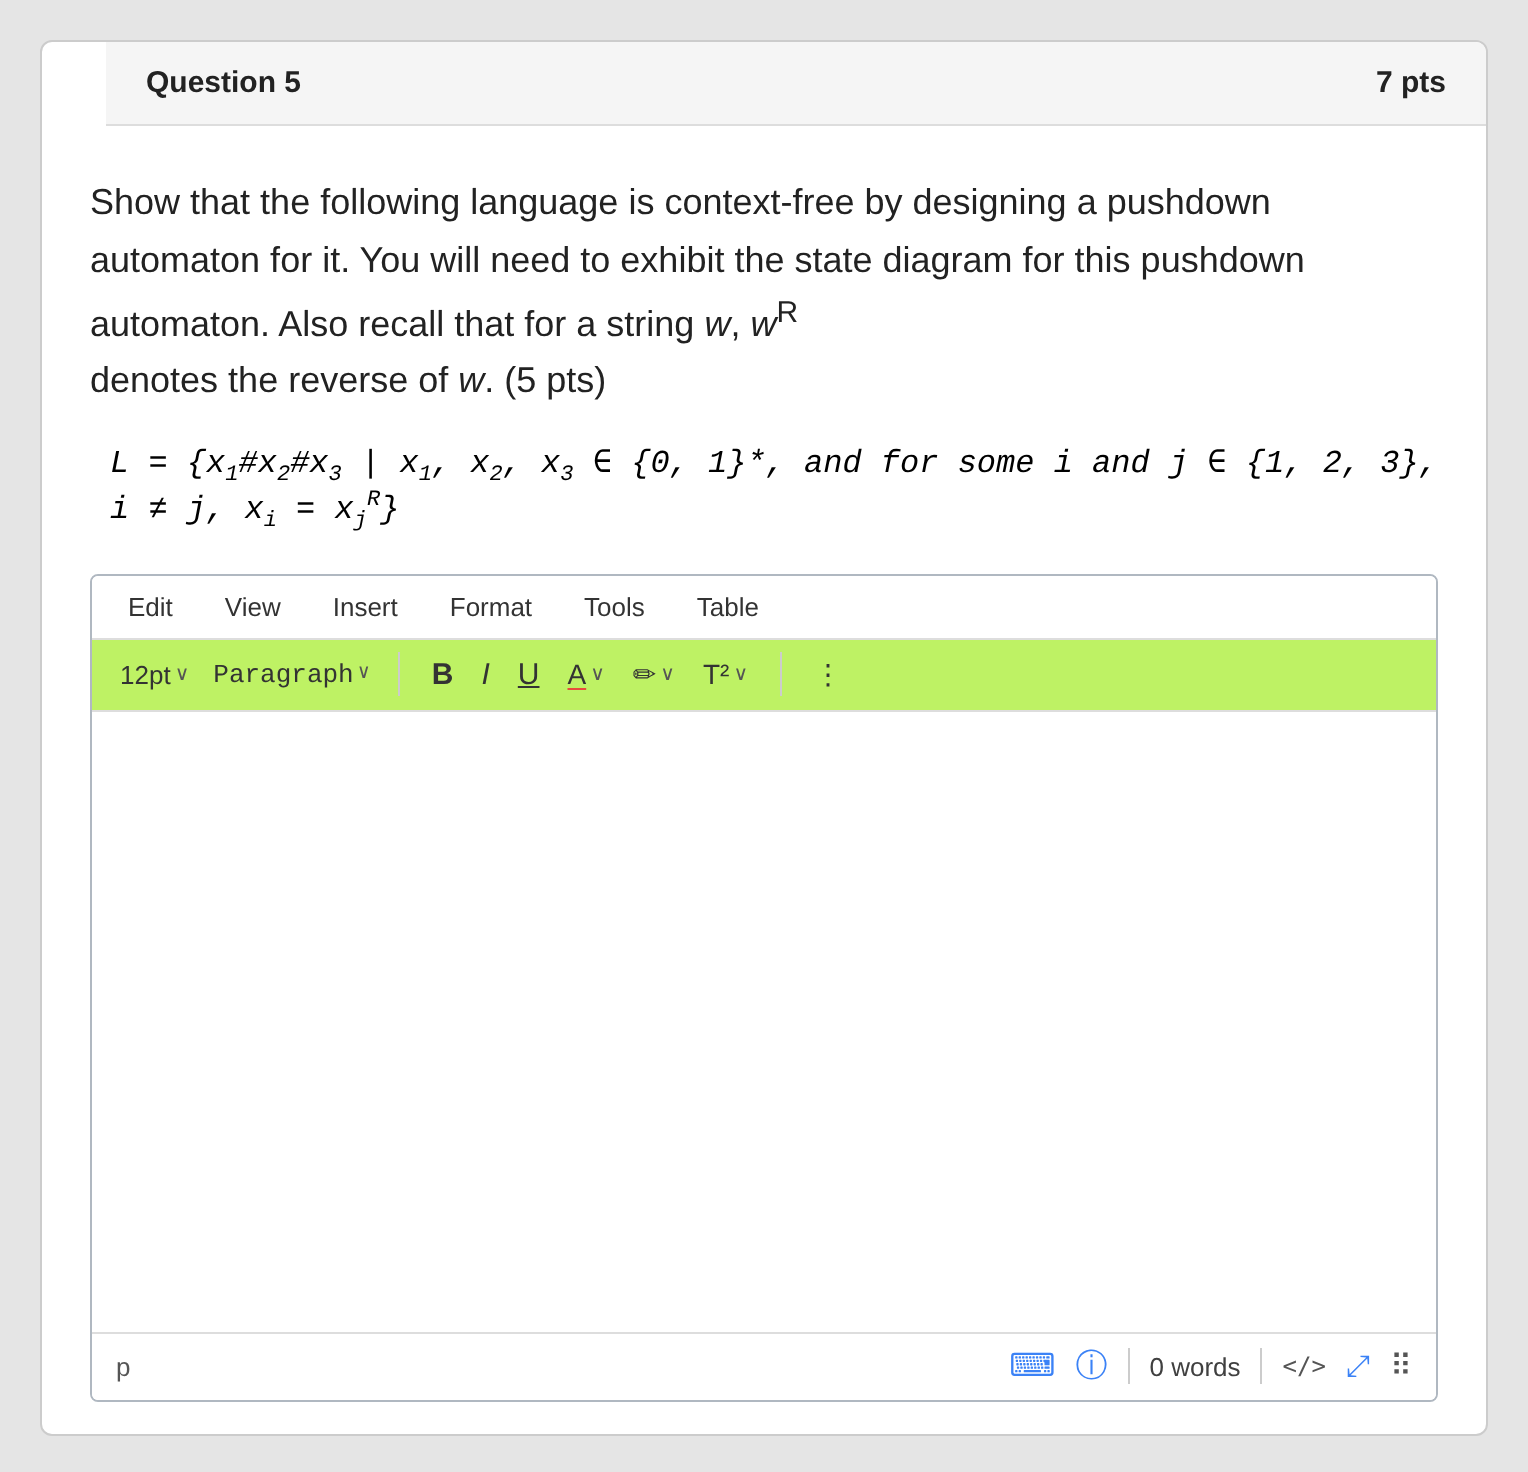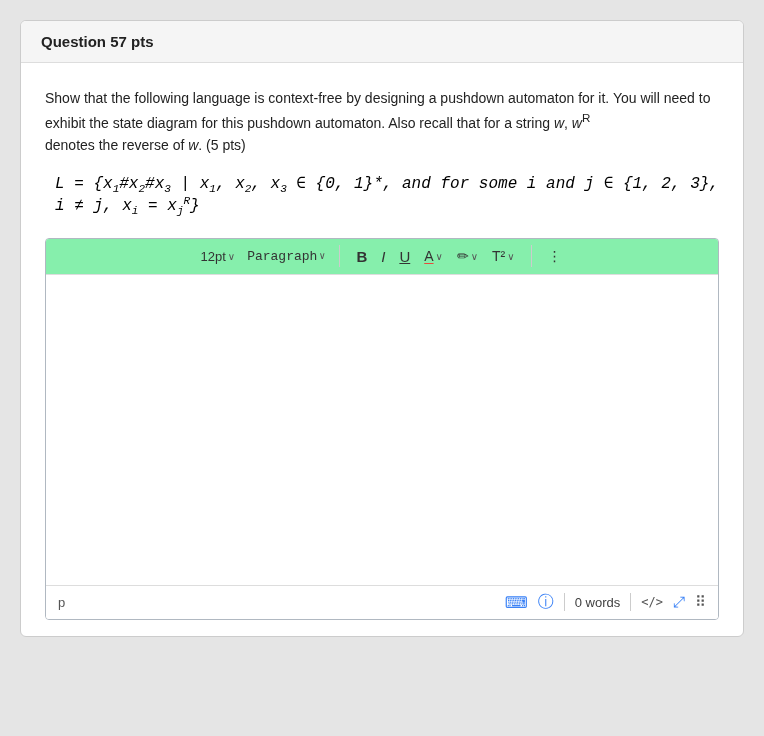--- a/index.html
+++ b/index.html
@@ -15,40 +15,42 @@
     .card {
       background: #fff;
       border: 1px solid #ccc;
       border-radius: 6px;
       width: 734px;
       padding: 0;
       overflow: hidden;
     }
     .card-header {
       display: flex;
+      justify-content: space-between;
       align-items: center;
       padding: 12px 20px;
       background: #f5f5f5;
       border-bottom: 1px solid #ddd;
+      margin-left: 32px;
     }
     .card-header-title {
       font-size: 15px;
       font-weight: 600;
       color: #222;
     }
     .card-header-pts {
       font-size: 15px;
       font-weight: 600;
       color: #222;
     }
     .card-body {
       padding: 24px 24px 16px 24px;
     }
     .question-text {
-      font-size: 14px;
+      font-size: 18px;
       color: #222;
       line-height: 1.6;
       margin-bottom: 16px;
     }
     .question-text em {
       font-style: italic;
     }
     .editor-container {
       border: 1.5px solid #b0b8c1;
       border-radius: 4px;
@@ -66,23 +68,22 @@
     }
     .editor-menubar span {
       cursor: pointer;
       padding: 2px 4px;
     }
     .editor-toolbar {
       display: flex;
       align-items: center;
       padding: 6px 10px;
       border-bottom: 1px solid #ddd;
-      background: #86efac;
+      background: #bef264;
       gap: 4px;
-      justify-content: center;
     }
     .toolbar-group {
       display: flex;
       align-items: center;
       gap: 2px;
     }
     .toolbar-divider {
       width: 1px;
       height: 22px;
       background: #ccc;
@@ -209,20 +210,28 @@
       <span>denotes the reverse of</span>
       <em> w</em><span>. (5 pts)</span>
     </p>
 
     <div class="math-block">
       <span><em>L</em> = {<em>x</em><sub>1</sub>#<em>x</em><sub>2</sub>#<em>x</em><sub>3</sub> | <em>x</em><sub>1</sub>, <em>x</em><sub>2</sub>, <em>x</em><sub>3</sub> ∈ {0, 1}*, and for some <em>i</em> and <em>j</em> ∈ {1, 2, 3}, <em>i</em> ≠ <em>j</em>, <em>x</em><sub><em>i</em></sub> = <em>x</em><sub><em>j</em></sub><sup>R</sup>}</span>
     </div>
 
     <div class="editor-container">
 
+      <div class="editor-menubar">
+        <span>Edit</span>
+        <span>View</span>
+        <span>Insert</span>
+        <span>Format</span>
+        <span>Tools</span>
+        <span>Table</span>
+      </div>
 
       <div class="editor-toolbar">
         <div class="toolbar-group">
           <button class="toolbar-btn font-size-select">
             <span>12pt</span>
             <span class="chevron">∨</span>
           </button>
         </div>
         <div class="toolbar-group">
           <button class="toolbar-btn paragraph-select">

